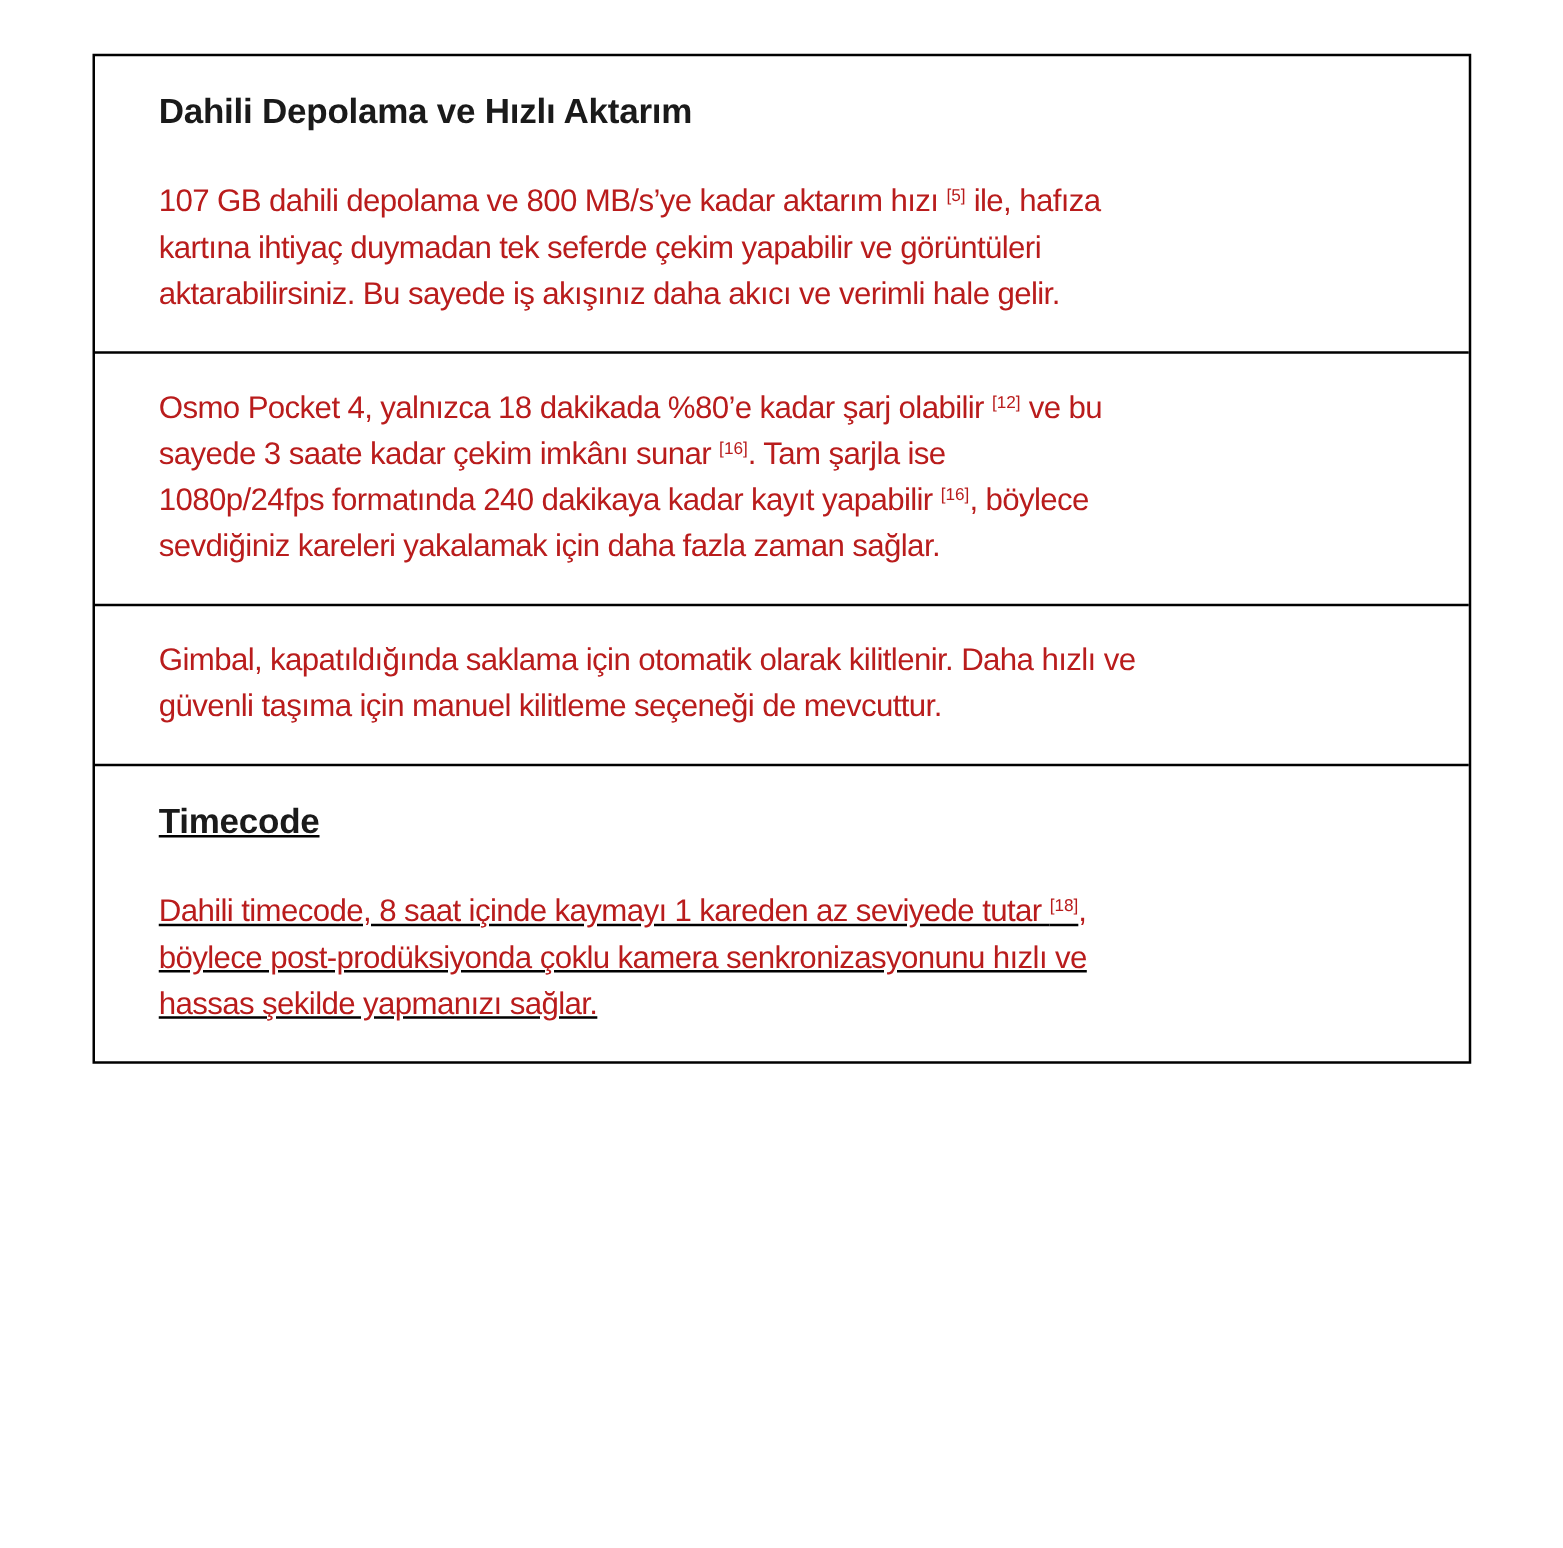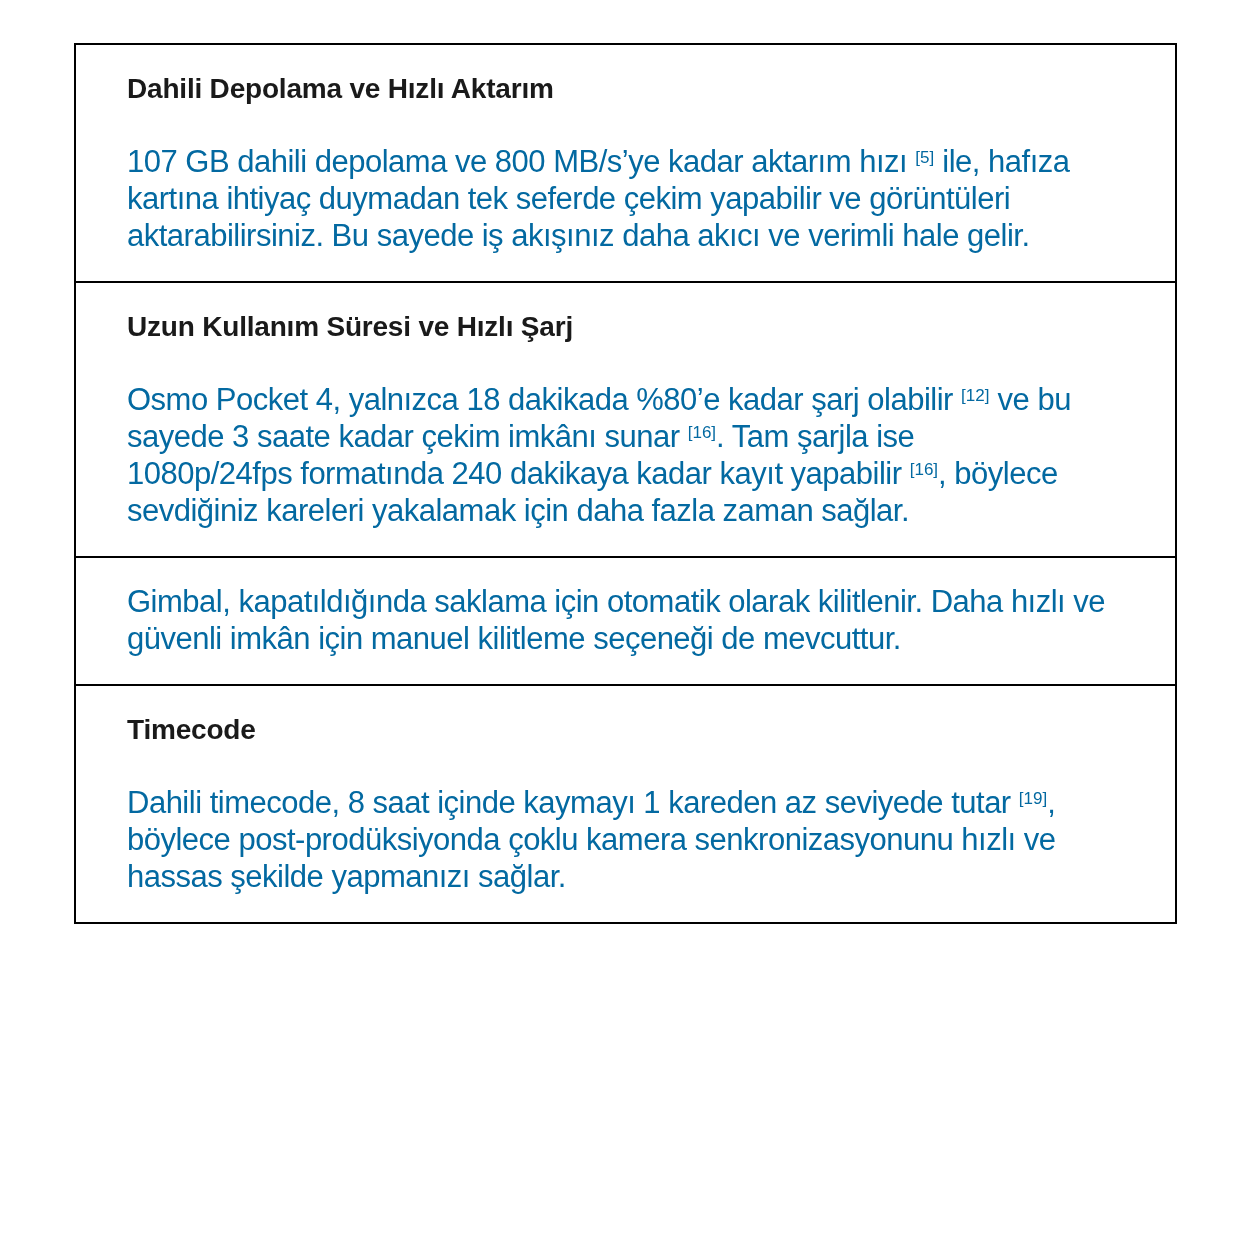--- a/index.html
+++ b/index.html
@@ -18,37 +18,38 @@
   .spec-table {
     margin: 43px 73px 0 74px;
     border: 2px solid #000000;
   }
   .feature-section {
     padding: 25px 44px 27px 51px;
     border-bottom: 2px solid #000000;
   }
   .feature-section:last-child {
     border-bottom: none;
+    text-decoration: underline;
   }
   .feature-heading {
     margin: 0 0 36px 0;
     font-size: 28px;
     line-height: 37px;
     font-weight: 700;
     letter-spacing: -0.2px;
     color: #1a1a1a;
     white-space: pre-line;
   }
   .feature-body {
     margin: 0;
-    font-size: 31px;
+    font-size: 25px;
     line-height: 37px;
     font-weight: 400;
     letter-spacing: -0.5px;
-    color: #0369a1;
+    color: #b91c1c;
     white-space: pre-line;
   }
   sup.footnote {
     font-size: 0.55em;
     font-weight: 400;
     letter-spacing: 0;
     line-height: 0;
     vertical-align: baseline;
     position: relative;
     top: -0.55em;
@@ -61,34 +62,33 @@
   <div class="spec-table">
 
     <div class="feature-section">
       <h2 class="feature-heading">Dahili Depolama ve Hızlı Aktarım</h2>
       <p class="feature-body">107 GB dahili depolama ve 800 MB/s’ye kadar aktarım hızı <sup class="footnote">[5]</sup> ile, hafıza
 kartına ihtiyaç duymadan tek seferde çekim yapabilir ve görüntüleri
 aktarabilirsiniz. Bu sayede iş akışınız daha akıcı ve verimli hale gelir.</p>
     </div>
 
     <div class="feature-section">
-      <h2 class="feature-heading">Uzun Kullanım Süresi ve Hızlı Şarj</h2>
       <p class="feature-body">Osmo Pocket 4, yalnızca 18 dakikada %80’e kadar şarj olabilir <sup class="footnote">[12]</sup> ve bu
 sayede 3 saate kadar çekim imkânı sunar <sup class="footnote">[16]</sup>. Tam şarjla ise
 1080p/24fps formatında 240 dakikaya kadar kayıt yapabilir <sup class="footnote">[16]</sup>, böylece
 sevdiğiniz kareleri yakalamak için daha fazla zaman sağlar.</p>
     </div>
 
     <div class="feature-section">
       <p class="feature-body">Gimbal, kapatıldığında saklama için otomatik olarak kilitlenir. Daha hızlı ve
-güvenli imkân için manuel kilitleme seçeneği de mevcuttur.</p>
+güvenli taşıma için manuel kilitleme seçeneği de mevcuttur.</p>
     </div>
 
 
     <div class="feature-section">
       <h2 class="feature-heading">Timecode</h2>
-      <p class="feature-body">Dahili timecode, 8 saat içinde kaymayı 1 kareden az seviyede tutar <sup class="footnote">[19]</sup>,
+      <p class="feature-body">Dahili timecode, 8 saat içinde kaymayı 1 kareden az seviyede tutar <sup class="footnote">[18]</sup>,
 böylece post-prodüksiyonda çoklu kamera senkronizasyonunu hızlı ve
 hassas şekilde yapmanızı sağlar.</p>
     </div>
 
   </div>
 </div>
 
 </body></html>

